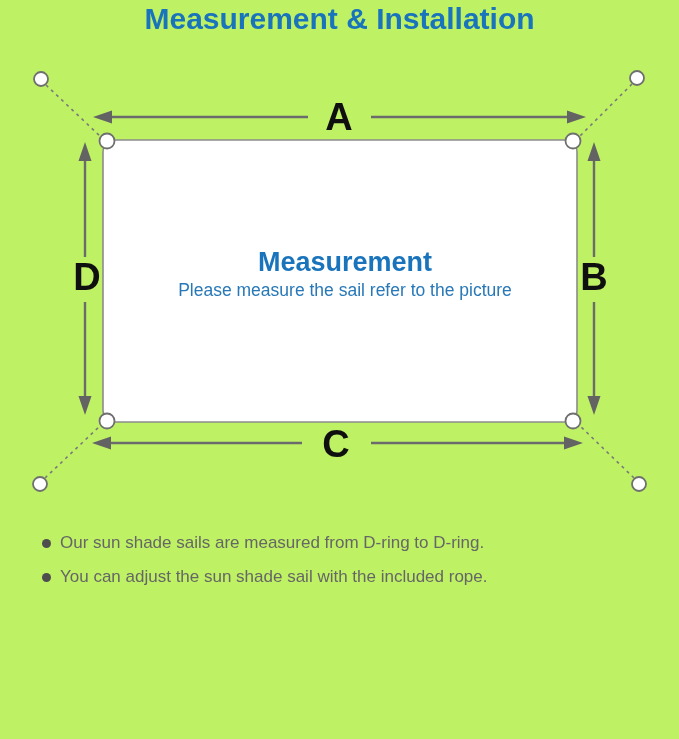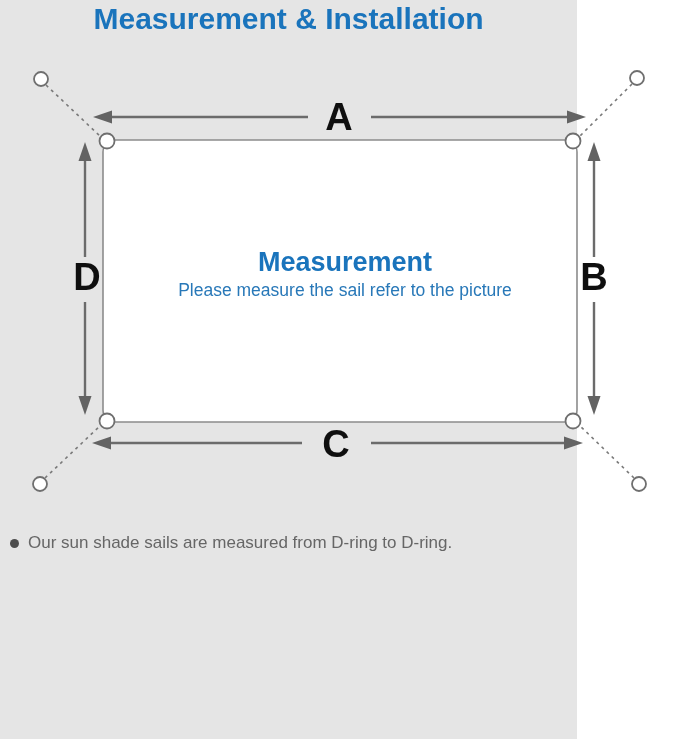--- a/index.html
+++ b/index.html
@@ -6,23 +6,23 @@
     margin: 0;
     padding: 0;
     background: #ffffff;
     width: 679px;
     height: 739px;
     overflow: hidden;
     font-family: "Liberation Sans", sans-serif;
   }
   .page {
     position: relative;
-    width: 577px;
+    width: 679px;
     height: 739px;
-    background: #e5e5e5;
+    background: #bef264;
   }
   .header {
     height: 55px;
     text-align: center;
     padding-top: 2px;
     box-sizing: border-box;
   }
   .title {
     font-size: 30px;
     font-weight: bold;
@@ -47,20 +47,21 @@
     fill: #1a74bc;
   }
   .center-sub {
     font-family: "Liberation Sans", sans-serif;
     font-size: 17.5px;
     fill: #2878b8;
   }
   .notes {
     box-sizing: border-box;
     padding: 26px 14px 0 10px;
+    margin-left: 32px;
   }
   .note-row {
     display: flex;
     align-items: flex-start;
     margin-bottom: 10px;
   }
   .note-dot {
     flex: 0 0 auto;
     width: 9px;
     height: 9px;
@@ -144,15 +145,19 @@
 
     <text class="center-heading" x="345" y="207" text-anchor="middle" dominant-baseline="central">Measurement</text>
     <text class="center-sub" x="345" y="235" text-anchor="middle" dominant-baseline="central">Please measure the sail refer to the picture</text>
   </svg>
 
   <div class="notes">
     <div class="note-row">
       <span class="note-dot"></span>
       <span class="note-text">Our sun shade sails are measured from D-ring to D-ring.</span>
     </div>
+    <div class="note-row">
+      <span class="note-dot"></span>
+      <span class="note-text">You can adjust the sun shade sail with the included rope.</span>
+    </div>
   </div>
 
 </div>
 
 </body></html>

